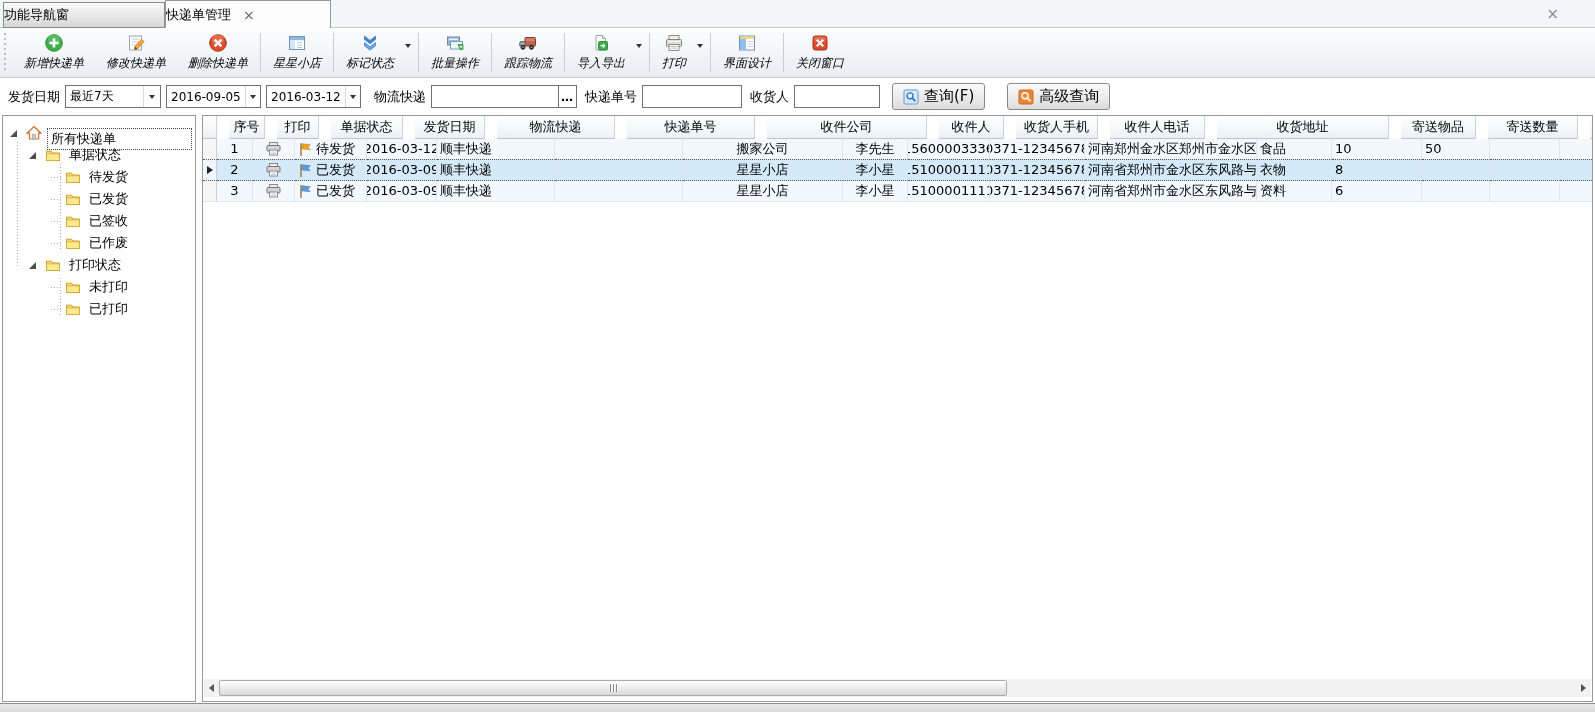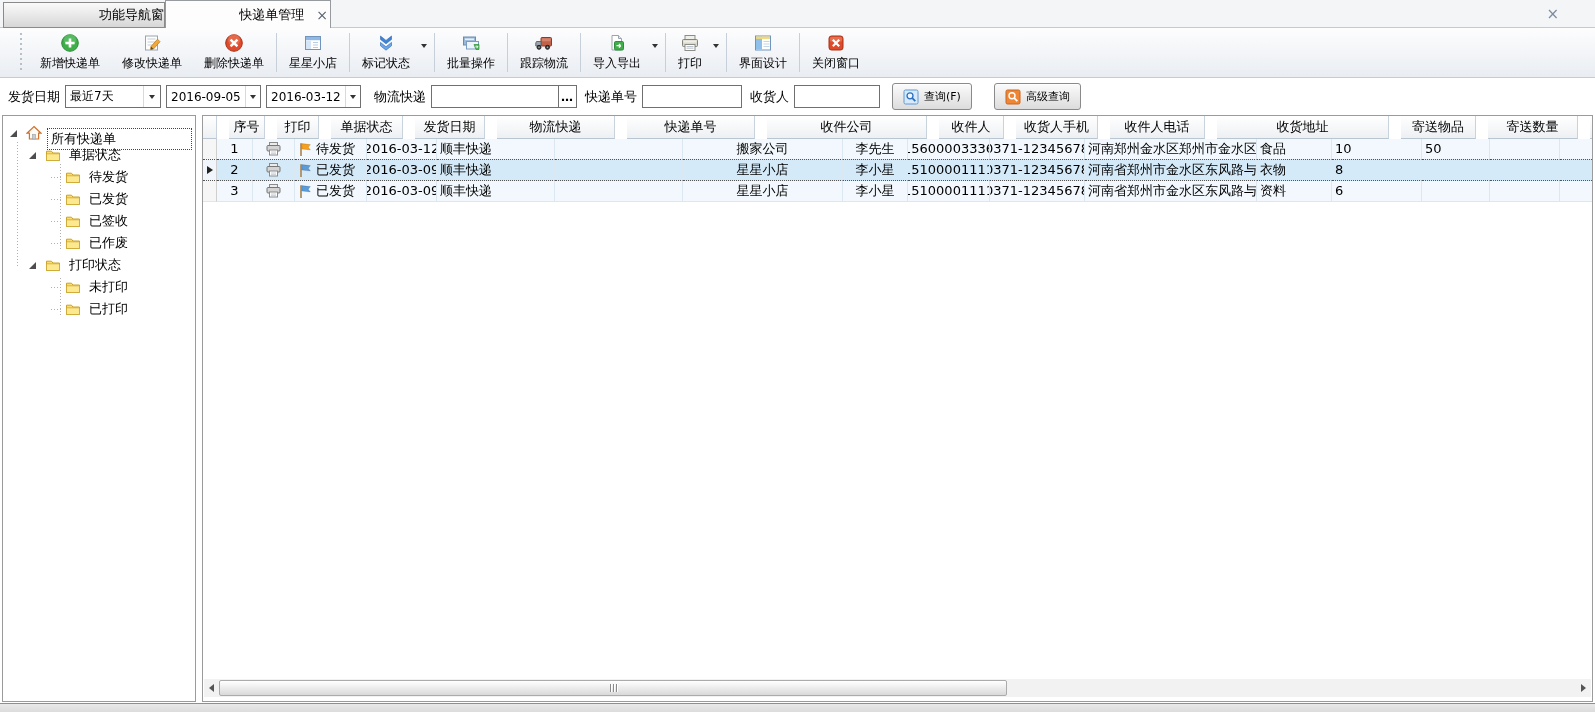--- a/index.html
+++ b/index.html
@@ -3,33 +3,33 @@
 <meta charset="utf-8">
 <style>
   * { margin:0; padding:0; box-sizing:border-box; }
   html,body { width:1595px; height:712px; overflow:hidden;
     font-family:"DejaVu Sans","Liberation Sans",sans-serif; font-size:12px; color:#000;
     background:#fff; position:relative; }
 
   
   .tabbar { position:absolute; left:0; top:0; width:1595px; height:28px;
     background:#f4f5f6; border-bottom:1px solid #c6cacf; display:flex; }
-  .tab { display:flex; align-items:center; justify-content:flex-end; gap:10px;
+  .tab { display:flex; align-items:center; justify-content:flex-start; gap:10px;
     font-size:13px; cursor:default; }
   .tab-inactive { width:162px; height:26px; margin:2px 0 0 3px;
     background:linear-gradient(#fafafa,#d7d7d7); border:1px solid #8a8a8a; }
   .tab-active { width:166px; height:28px; background:#fdfdfe;
     border:1px solid #979ba0; border-bottom:none; position:relative; z-index:2; }
   .tab-close { color:#5a6470; font-size:14px; line-height:1; padding:0 2px; }
   .strip-close { position:absolute; right:36px; top:5px; color:#7d8da1; font-size:15px; }
 
   
   .toolbar { position:absolute; left:0; top:28px; width:1595px; height:50px;
     background:linear-gradient(#fdfdfe,#e9edf2); border-bottom:1px solid #c3cbd3;
-    display:flex; align-items:stretch; padding-left:19px; }
+    display:flex; align-items:stretch; padding-left:3px;font-style:italic; }
   .tb-grip { width:7px; margin:5px 3px 5px 0;
     background-image:repeating-linear-gradient(to bottom,#b7bfc7 0 2px,transparent 2px 5px);
     background-size:2px 100%; background-repeat:repeat-y; background-position:1px 0, 5px 0; }
   .tb-btn { display:flex; flex-direction:column; align-items:center; justify-content:center;
     gap:2px; padding:3px 11px 4px; cursor:default; }
   .tb-label { white-space:nowrap; }
   .tb-sep { width:1px; background:#c7cfd8; margin:5px 1px; }
   .tb-drop { display:flex; align-items:center; padding:0 6px 14px 0; }
   .dar { width:0; height:0; border-left:3.5px solid transparent; border-right:3.5px solid transparent;
     border-top:4px solid #333; }
@@ -44,21 +44,21 @@
   .combo-text { padding:0 4px; flex:1; white-space:nowrap; font-size:12px; }
   .combo-btn { width:17px; height:100%; display:flex; align-items:center; justify-content:center;
     border-left:1px solid #d9d9d9; background:#fff; }
   .tinput { height:23px; border:1px solid #707070; background:#fff; padding:0 4px;
     font-family:inherit; font-size:12px; outline:none; }
   .ellipsis-btn { width:18px; height:23px; border:1px solid #707070; border-left:none;
     background:#fff; display:flex; align-items:center; justify-content:center;
     font-weight:bold; letter-spacing:1px; }
   .push-btn { height:27px; display:flex; align-items:center; gap:5px; padding:0 10px;
     background:linear-gradient(#fbfbfb,#dcdcdc); border:1px solid #8a8a8a; border-radius:3px;
-    box-shadow:0 1px 0 rgba(255,255,255,.8) inset; font-size:11px; cursor:default; }
+    box-shadow:0 1px 0 rgba(255,255,255,.8) inset; font-size:15px; cursor:default; }
   .btn-q { margin-left:12px; } .btn-adv { margin-left:22px; }
   .sic { width:16px; height:16px; display:block; }
 
   
   .treepanel { position:absolute; left:2px; top:115px; width:194px; height:587px;
     background:#fff; border:1px solid #9b9b9b; overflow:hidden; }
   .gridpanel { position:absolute; left:202px; top:115px; width:1391px; height:587px;
     background:#fff; border:1px solid #9b9b9b; overflow:hidden; }
   .bottomstrip { position:absolute; left:0; top:703px; width:1595px; height:9px;
     background:linear-gradient(#e9e9e9,#dcdcdc); border-top:1px solid #8f8f8f; }

